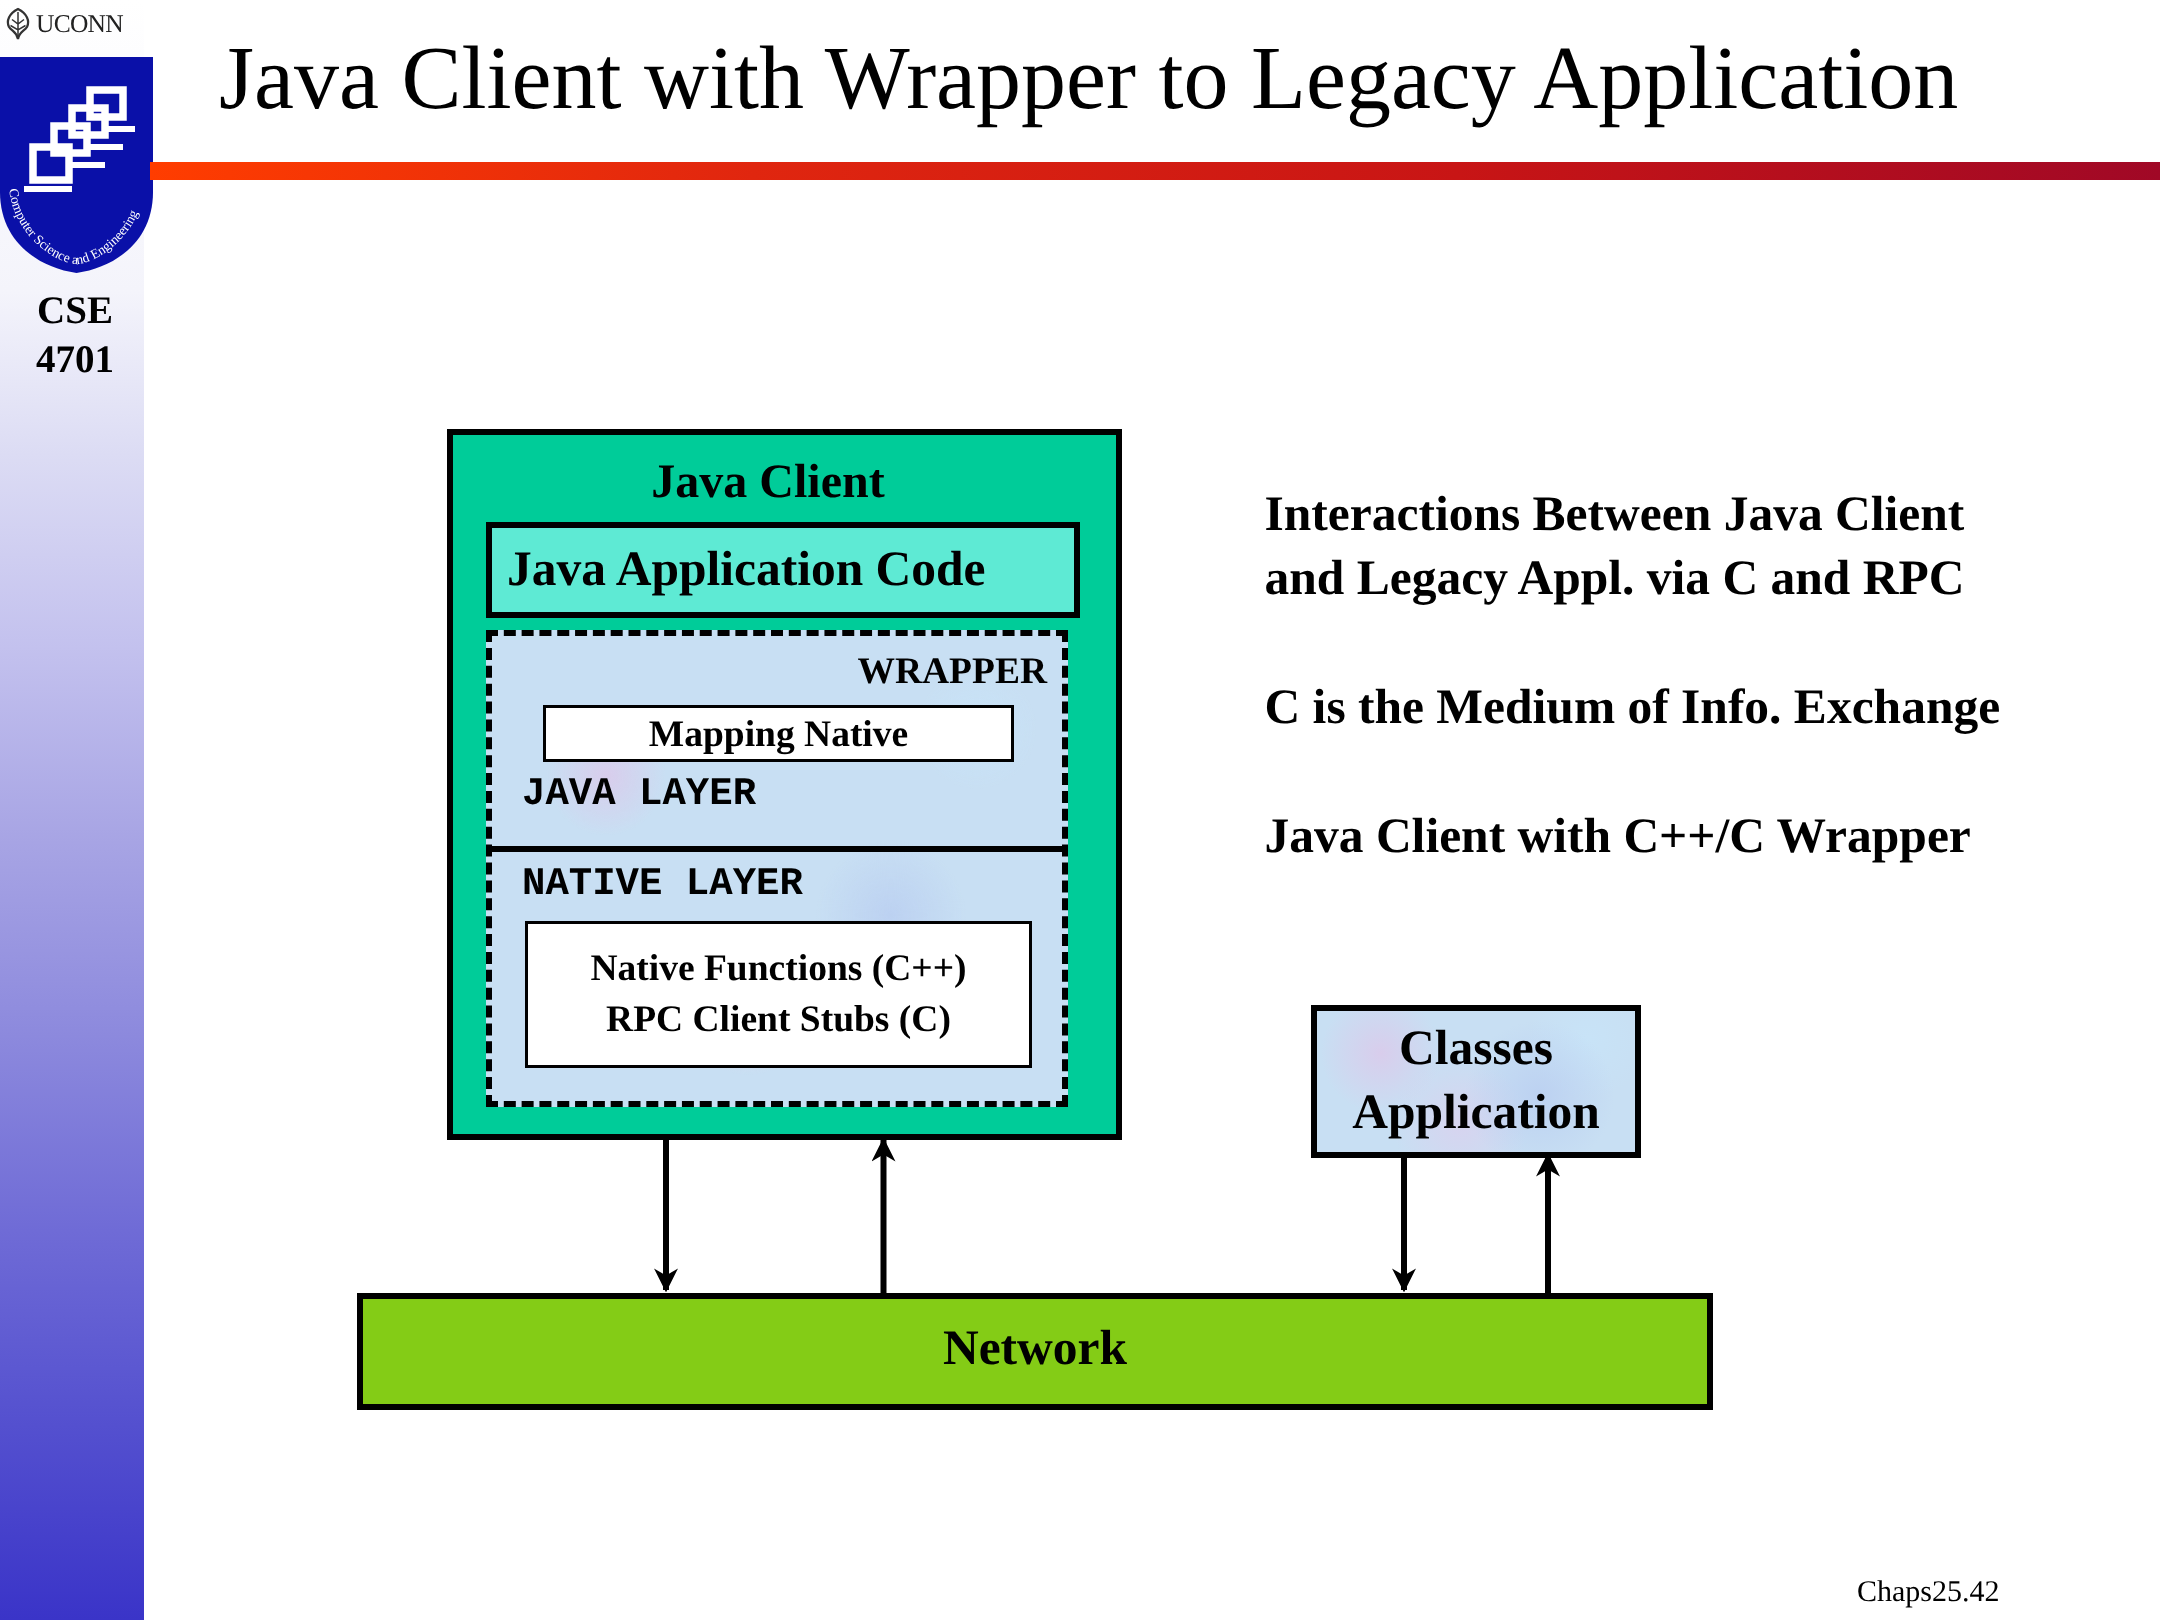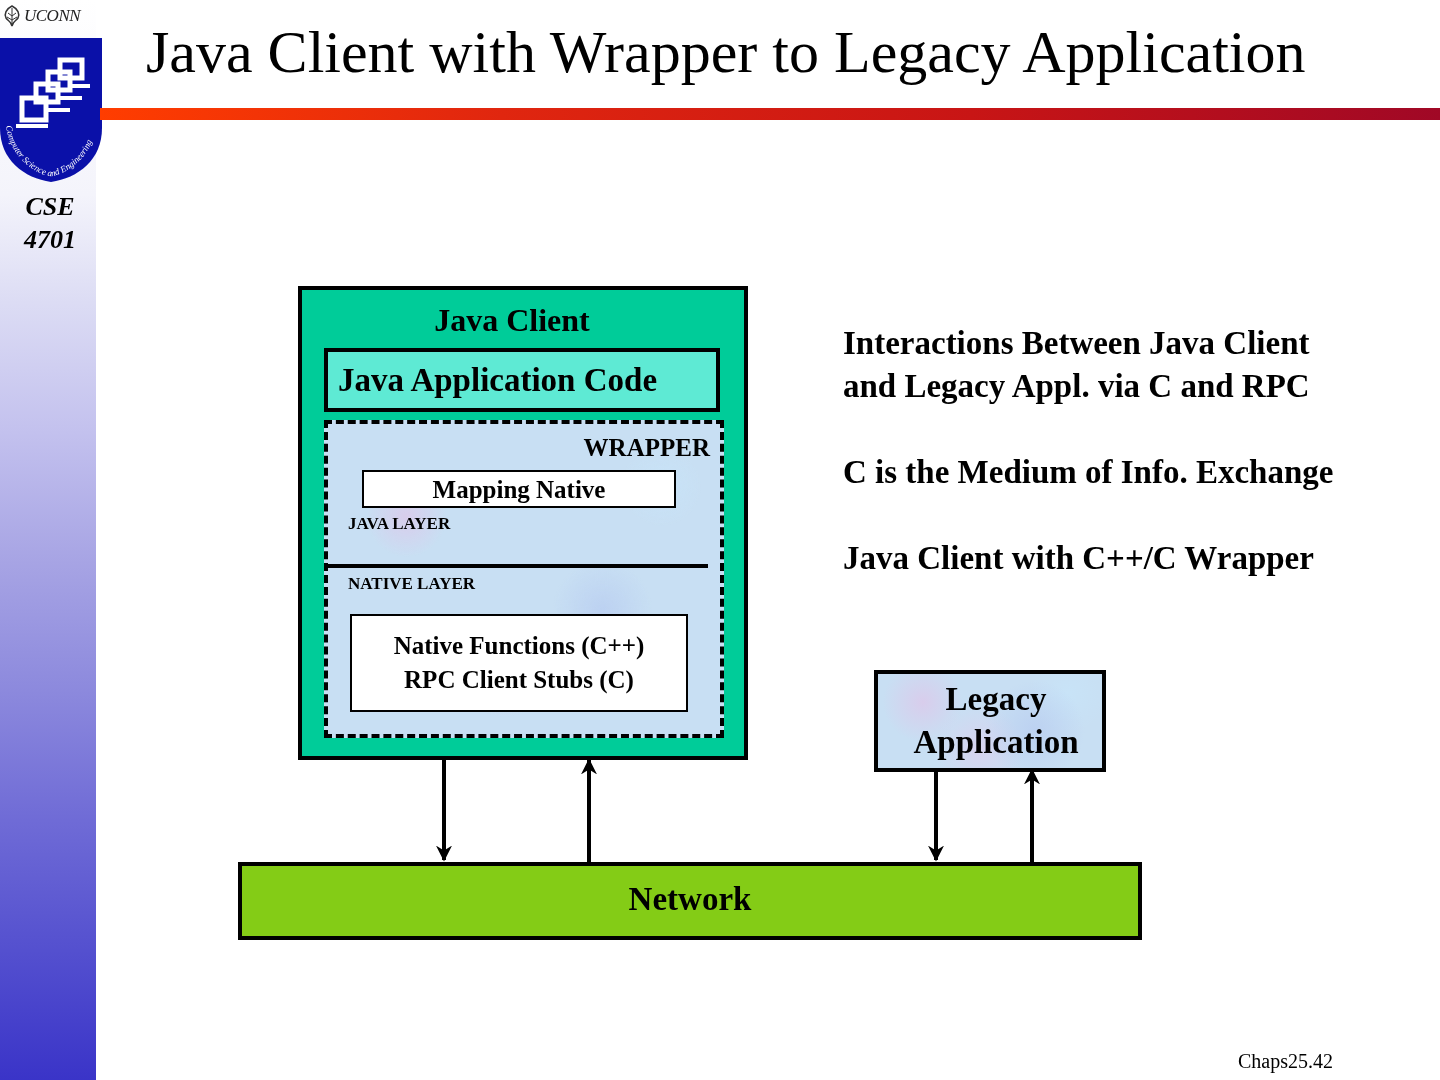--- a/index.html
+++ b/index.html
@@ -1,36 +1,36 @@
 <!DOCTYPE html>
 <html><head>
 <meta charset="utf-8">
 <style>
   html, body { margin:0; padding:0; }
   body { width:1440px; height:1080px; position:relative; overflow:hidden; background:#ffffff; font-family:"Liberation Serif", serif; color:#000; }
   .sidebar { position:absolute; left:0; top:0; width:96px; height:1080px;
-    background:linear-gradient(to bottom, #ffffff 0%, #f4f4fb 18%, #dcdcf4 28%, #c3c1ee 40%, #a7a4e4 52%, #8c89dd 64%, #6f6bd6 76%, #5450cf 88%, #3a34c8 100%);font-style:italic; }
+    background:linear-gradient(to bottom, #ffffff 0%, #f4f4fb 18%, #dcdcf4 28%, #c3c1ee 40%, #a7a4e4 52%, #8c89dd 64%, #6f6bd6 76%, #5450cf 88%, #3a34c8 100%); }
   .uconn { position:absolute; left:2px; top:4px; width:100px; height:24px; display:flex; align-items:center; gap:2px; }
   .uconn-text { font-size:17px; letter-spacing:-0.5px; color:#222; }
   .shield { position:absolute; left:0; top:38px; width:102px; height:144px; }
   .cse { position:absolute; left:0; top:190px; width:100px; text-align:center; font-weight:bold; font-size:26px; line-height:33px; }
   .title { position:absolute; left:146px; top:14px; font-size:60px; line-height:76px; white-space:nowrap; }
   .title-bar { position:absolute; left:100px; top:108px; width:1340px; height:12px; background:linear-gradient(to right, #ff3d00, #e0260f 30%, #c81515 65%, #a00826 100%); }
   .java-client { position:absolute; left:298px; top:286px; width:442px; height:466px; background:#00cc99; border:4px solid #000; }
   .jc-label { position:absolute; left:0; top:12px; width:420px; text-align:center; font-weight:bold; font-size:32px; }
   .app-code { position:absolute; left:22px; top:58px; width:378px; height:56px; background:#5eead4; border:4px solid #000; font-weight:bold; font-size:33px; line-height:56px; padding-left:10px; box-sizing:content-box; }
   .texture { background-color:#c8dff3;
     background-image: radial-gradient(circle at 20% 30%, rgba(230,190,230,0.55) 0, rgba(230,190,230,0) 40px),
       radial-gradient(circle at 70% 60%, rgba(180,200,240,0.6) 0, rgba(180,200,240,0) 50px),
       radial-gradient(circle at 45% 80%, rgba(230,200,235,0.5) 0, rgba(230,200,235,0) 45px),
-      radial-gradient(circle at 85% 20%, rgba(200,230,250,0.6) 0, rgba(200,230,250,0) 40px); padding-left: 12px; }
+      radial-gradient(circle at 85% 20%, rgba(200,230,250,0.6) 0, rgba(200,230,250,0) 40px); }
   .wrapper { position:absolute; left:22px; top:130px; width:380px; height:310px; border:4px dashed #000; }
   .wrapper-label { position:absolute; right:10px; top:10px; font-weight:bold; font-size:25px; }
   .mapping { position:absolute; left:34px; top:46px; width:310px; height:34px; background:#fff; border:2px solid #000; text-align:center; font-weight:bold; font-size:25px; line-height:36px; }
-  .mono { font-family:Liberation Serif, serif; font-weight:bold; font-size:17px; }
+  .mono { font-family:Liberation Mono, monospace; font-weight:bold; font-size:26px; }
   .java-layer { position:absolute; left:20px; top:90px; }
   .divider { position:absolute; left:0; top:140px; width:380px; height:4px; background:#000; }
   .native-layer { position:absolute; left:20px; top:150px; }
   .native-box { position:absolute; left:22px; top:190px; width:334px; height:94px; background:#fff; border:2px solid #000; text-align:center; font-weight:bold; font-size:25px; line-height:34px; display:flex; flex-direction:column; justify-content:center; }
   .notes { position:absolute; left:843px; top:322px; font-weight:bold; font-size:33px; line-height:43px; }
   .notes p { margin:0; white-space:nowrap; }
   .notes .gap { height:43px; }
   .legacy { position:absolute; left:874px; top:670px; width:212px; height:94px; border:4px solid #000; text-align:center; font-weight:bold; font-size:33px; line-height:43px; display:flex; flex-direction:column; justify-content:center; }
   .network { position:absolute; left:238px; top:862px; width:896px; height:70px; background:#84cc16; border:4px solid #000; text-align:center; font-weight:bold; font-size:33px; line-height:66px; }
   .arrows { position:absolute; left:0; top:0; width:1440px; height:1080px; pointer-events:none; }
@@ -92,21 +92,21 @@
 <div class="notes">
   <p>Interactions Between Java Client</p>
   <p>and Legacy Appl. via C and RPC</p>
   <div class="gap"></div>
   <p>C is the Medium of Info. Exchange</p>
   <div class="gap"></div>
   <p>Java Client with C++/C Wrapper</p>
 </div>
 
 <div class="legacy texture">
-  <div>Legacy</div>
+  <div>Classes</div>
   <div>Application</div>
 </div>
 
 <div class="network">Network</div>
 
 <svg class="arrows" viewBox="0 0 1440 1080">
   <defs>
     <marker id="ah" viewBox="0 0 10 10" refX="9" refY="5" markerWidth="4" markerHeight="4" orient="auto-start-reverse">
       <path d="M0 0 L10 5 L0 10 L3 5 Z" fill="#000"></path>
     </marker>

